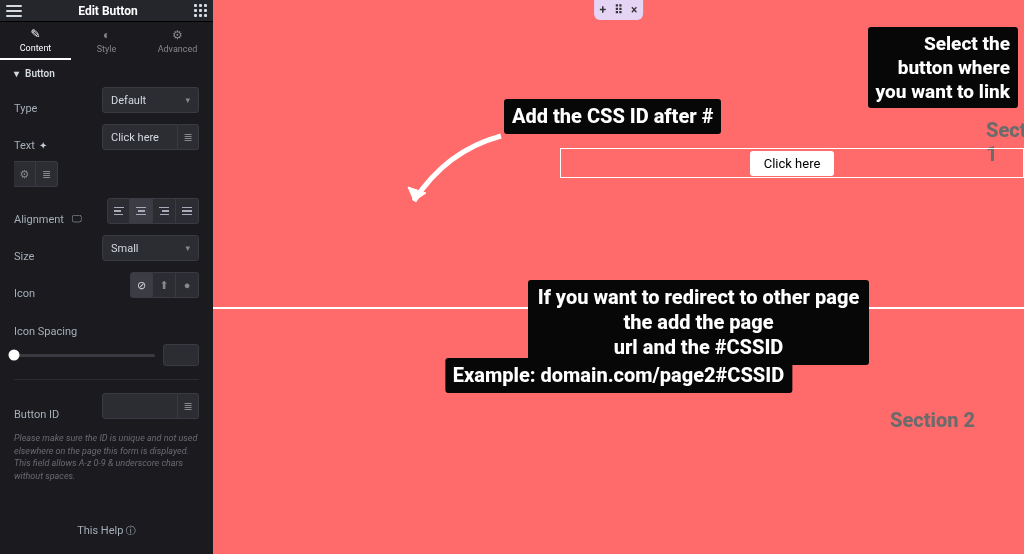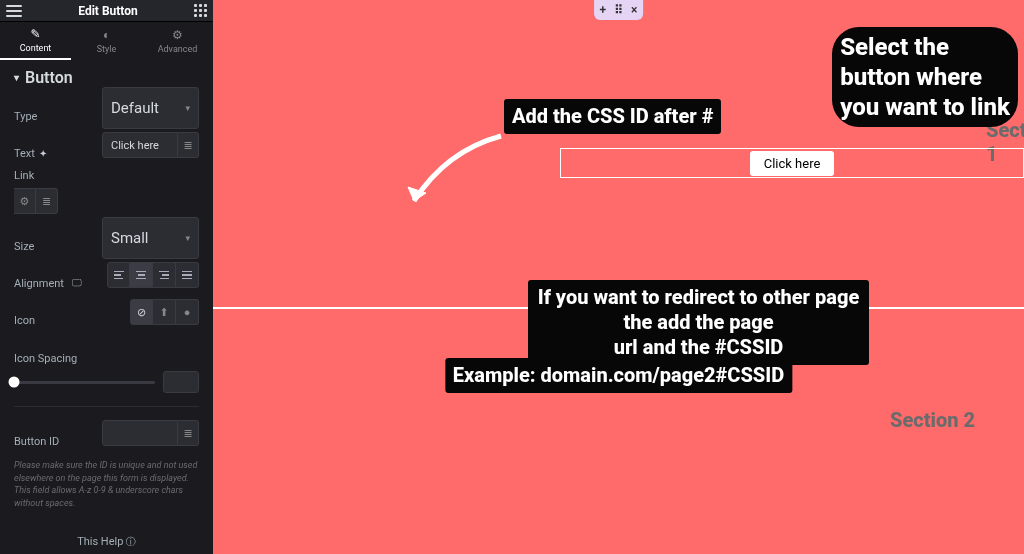--- a/index.html
+++ b/index.html
@@ -11,30 +11,30 @@
     .hamburger span { height: 2px; background: #d5dadf; border-radius: 1px; }
     .title { font-size: 12px; font-weight: 700; color: #fff; }
     .apps-grid { display: grid; grid-template-columns: repeat(3,3px); grid-template-rows: repeat(3,3px); gap: 2px; cursor: pointer; }
     .apps-grid span { background: #d5dadf; border-radius: 1px; }
     
     .tabs { display: flex; height: 38px; flex-shrink: 0; }
     .tab { flex: 1; display: flex; flex-direction: column; align-items: center; justify-content: center; gap: 2px; cursor: pointer; font-size: 9px; color: #888; }
     .tab.active { color: #fff; border-bottom: 2px solid #fff; }
     .tab-icon { font-size: 12px; }
     
-    .accordion-header { display: flex; align-items: center; padding: 8px 14px; background: #1a1a1f; cursor: pointer; font-weight: 600; font-size: 16px; color: #d5dadf; }
+    .accordion-header { display: flex; align-items: center; padding: 8px 14px; background: #1a1a1f; cursor: pointer; font-weight: 600; font-size: 10px; color: #d5dadf; }
     .accordion-header::before { content: "▾"; margin-right: 6px; font-size: 10px; }
     
     .controls { padding: 0 14px 10px; display: flex; flex-direction: column; gap: 11px; }
     .control-row { display: flex; align-items: center; justify-content: space-between; height: 26px; }
     .control-label { font-size: 11px; color: #a4afb7; display: flex; align-items: center; gap: 4px; margin-top: 16px; }
     .ai-sparkle { font-size: 10px; color: #c9c9d5; }
     .responsive-icon { font-size: 10px; color: #a4afb7; margin-left: 4px; }
     
-    .select { width: 97px; height: 42px; background: #2c2c33; border: 1px solid #3a3a42; border-radius: 3px; color: #d5dadf; font-size: 15px; padding: 0 8px; display: flex; align-items: center; justify-content: space-between; position: relative; cursor: pointer; }
+    .select { width: 97px; height: 26px; background: #2c2c33; border: 1px solid #3a3a42; border-radius: 3px; color: #d5dadf; font-size: 11px; padding: 0 8px; display: flex; align-items: center; justify-content: space-between; position: relative; cursor: pointer; }
     .select::after { content: "▾"; font-size: 9px; color: #888; }
     
     .text-input { width: 76px; height: 26px; background: #2c2c33; border: 1px solid #3a3a42; border-radius: 3px 0 0 3px; color: #d5dadf; font-size: 11px; padding: 0 8px; }
     .text-combo { display: flex; }
     .text-side-btn { width: 21px; height: 26px; background: #2c2c33; border: 1px solid #3a3a42; border-left: none; border-radius: 0 3px 3px 0; display: flex; align-items: center; justify-content: center; cursor: pointer; font-size: 11px; color: #888; }
     
     .link-row { flex-direction: column; align-items: stretch; height: auto; gap: 4px; }
     .link-label { font-size: 11px; color: #a4afb7; margin-bottom: 2px; }
     .link-group { display: flex; width: 100%; }
     .link-input { flex: 1; height: 26px; background: #2c2c33; border: 1px solid #3a3a42; border-radius: 3px 0 0 3px; color: #d5dadf; font-size: 11px; padding: 0 8px; }
@@ -85,21 +85,21 @@
     .section-label { position: absolute; font-size: 20px; font-weight: 800; color: #6b6b6b; }
     .sec1 { top: 118px; left: 773px; }
     .sec2 { top: 408px; left: 677px; }
     
     .btn-outline { position: absolute; top: 148px; left: 347px; right: 0; height: 30px; border: 1px solid #fff; display: flex; align-items: center; justify-content: center; }
     .click-btn { background: #fff; color: #000; font-size: 13px; padding: 5px 14px; border-radius: 3px; cursor: pointer; }
     .sec-divider { position: absolute; top: 307px; left: 0; right: 0; height: 1.5px; background: #fff; }
     
     .annotation { position: absolute; background: #070707; color: #fff; font-weight: 800; font-size: 20px; padding: 5px 8px; line-height: 1.25; border-radius: 3px; }
     .anno1 { top: 99px; left: 291px; }
-    .anno2 { top: 27px; right: 6px; text-align: left; font-size: 24px; border-radius: 27px; }
+    .anno2 { top: 27px; right: 6px; text-align: right; font-size: 19px; }
     .anno3 { top: 280px; left: 315px; right: 155px; text-align: center; }
     .anno4 { top: 358px; left: 50%; transform: translateX(-50%); font-size: 20px; }
     
     .arrow { position: absolute; stroke: #fff; fill: #fff; }
     .arrow1 { top: 131px; left: 193px; width: 100px; height: 80px; }
   </style>
 </head>
 <body>
 
 <div class="sidebar">
@@ -155,69 +155,68 @@
         <span>Text</span>
         <span class="ai-sparkle">✦</span>
       </div>
       <div class="text-combo">
         <input class="text-input" value="Click here" style="">
         <div class="text-side-btn">≣</div>
       </div>
     </div>
 
     <div class="control-row link-row">
-      <div class="link-label">Link</div>
       <div class="link-group">
         <div class="link-btn">⚙</div>
         <div class="link-btn">≣</div>
+      </div>
+    </div>
+
+    <div class="control-row">
+      <div class="control-label">
+        <span>Alignment</span>
+        <span class="responsive-icon">🖵</span>
+      </div>
+      <div class="align-group">
+        <div class="align-btn">
+            <div class="align-lines al">
+              <span></span>
+              <span></span>
+              <span></span>
+            </div>
+          </div>
+        <div class="align-btn active">
+            <div class="align-lines ac">
+              <span></span>
+              <span></span>
+              <span></span>
+            </div>
+          </div>
+        <div class="align-btn">
+            <div class="align-lines ar">
+              <span></span>
+              <span></span>
+              <span></span>
+            </div>
+          </div>
+        <div class="align-btn">
+            <div class="align-lines aj">
+              <span></span>
+              <span></span>
+              <span></span>
+            </div>
+          </div>
       </div>
     </div>
 
     <div class="control-row">
       <div class="control-label">Size</div>
       <div class="select">
           <span>Small</span>
         </div>
-    </div>
-
-    <div class="control-row">
-      <div class="control-label">
-        <span>Alignment</span>
-        <span class="responsive-icon">🖵</span>
-      </div>
-      <div class="align-group">
-        <div class="align-btn">
-            <div class="align-lines al">
-              <span></span>
-              <span></span>
-              <span></span>
-            </div>
-          </div>
-        <div class="align-btn active">
-            <div class="align-lines ac">
-              <span></span>
-              <span></span>
-              <span></span>
-            </div>
-          </div>
-        <div class="align-btn">
-            <div class="align-lines ar">
-              <span></span>
-              <span></span>
-              <span></span>
-            </div>
-          </div>
-        <div class="align-btn">
-            <div class="align-lines aj">
-              <span></span>
-              <span></span>
-              <span></span>
-            </div>
-          </div>
-      </div>
     </div>
 
     <div class="control-row">
       <div class="control-label">Icon</div>
       <div class="icon-group">
         <div class="icon-btn active">⊘</div>
         <div class="icon-btn">⬆</div>
         <div class="icon-btn">●</div>
       </div>
     </div>

